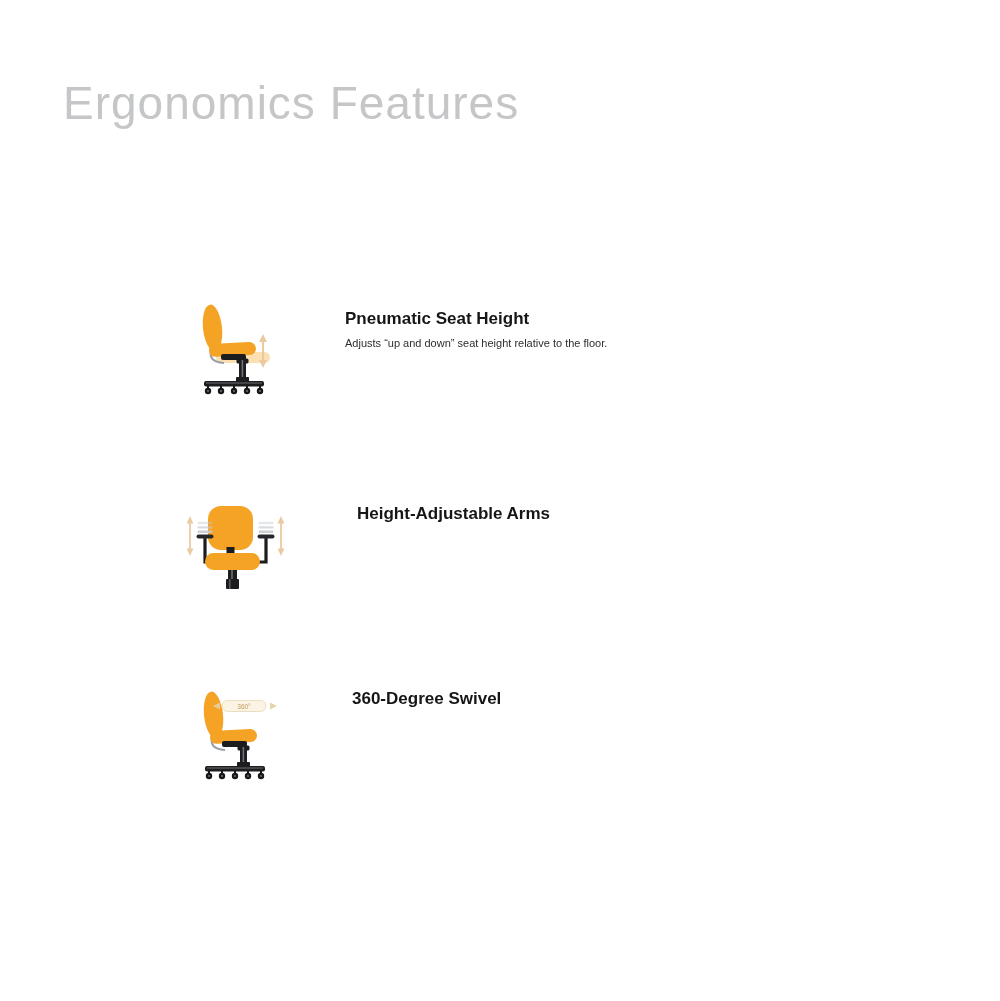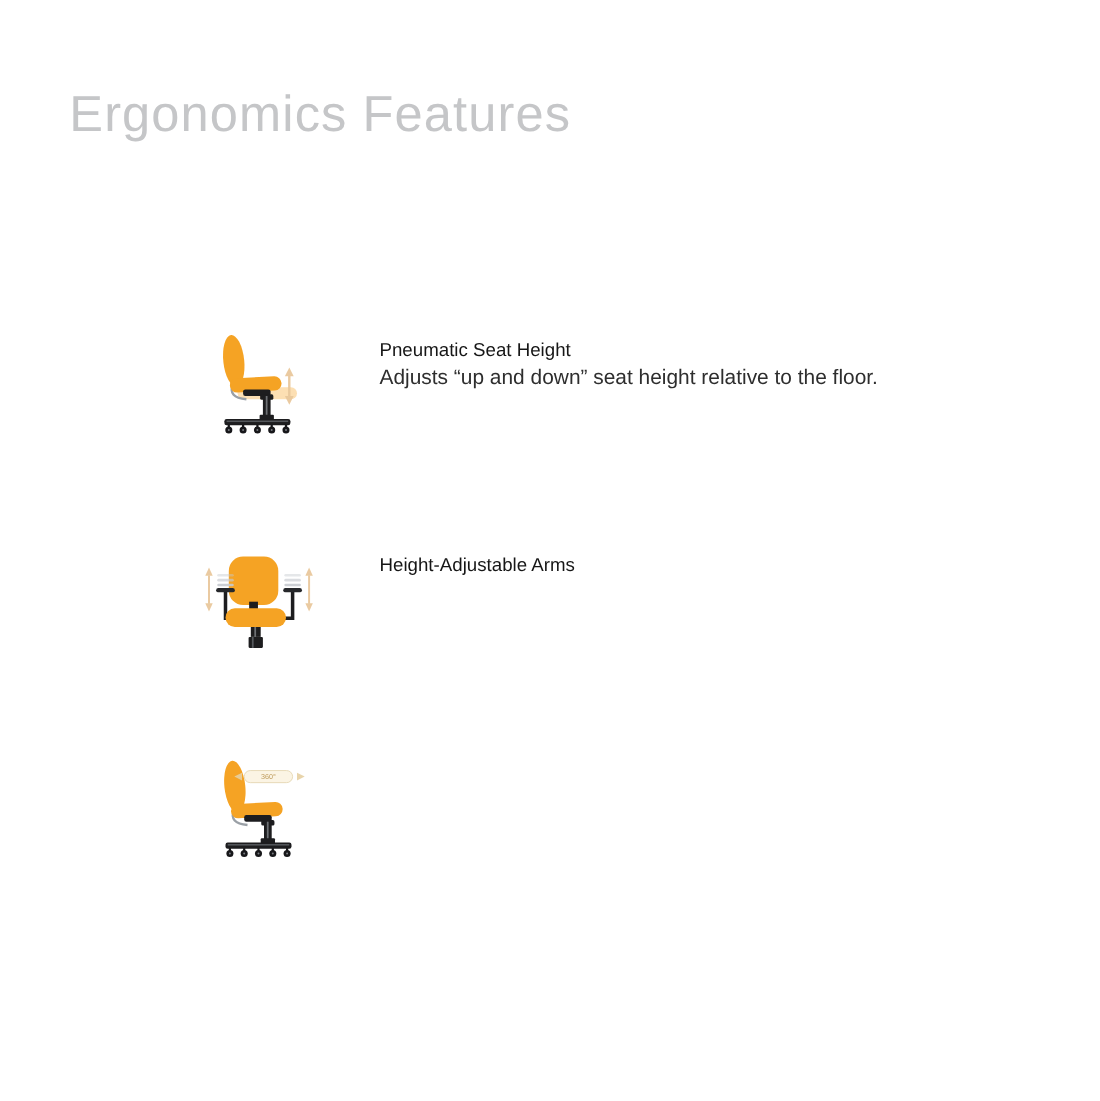--- a/index.html
+++ b/index.html
@@ -29,32 +29,32 @@
   .feature-icon {
     position: absolute;
   }
   .icon-1 { left: 192px; top: 300px; width: 100px; height: 100px; }
   .icon-2 { left: 183px; top: 498px; width: 105px; height: 92px; }
   .icon-3 { left: 193px; top: 685px; width: 96px; height: 96px; }
   .feature-text {
     position: absolute;
   }
   .text-1 { left: 345px; top: 306px; width: 480px; }
-  .text-2 { left: 345px; top: 501px; width: 480px; }
+  .text-2 { left: 357px; top: 501px; width: 480px; }
   .text-3 { left: 352px; top: 686px; width: 480px; }
   .feature-heading {
     margin: 0;
     font-size: 17px;
     line-height: 25px;
-    font-weight: normal;
+    font-weight: bold;
     color: #161616;
   }
   .feature-description {
     margin: 0;
-    font-size: 19px;
+    font-size: 11px;
     line-height: 25px;
     color: #2e2e2e;
     white-space: pre-line;
   }
 </style>
 </head>
 <body>
 
 <div class="slide">
 
@@ -202,15 +202,16 @@
       <g fill="#7a7d82">
         <circle cx="16" cy="91" r="0.9"></circle>
           <circle cx="29" cy="91" r="0.9"></circle>
         <circle cx="42" cy="91" r="0.9"></circle>
           <circle cx="55" cy="91" r="0.9"></circle>
         <circle cx="68" cy="91" r="0.9"></circle>
       </g>
     </svg>
   </div>
   <div class="feature-text text-3">
+    <h3 class="feature-heading">360-Degree Swivel</h3>
   </div>
 
 </div>
 
 </body></html>

